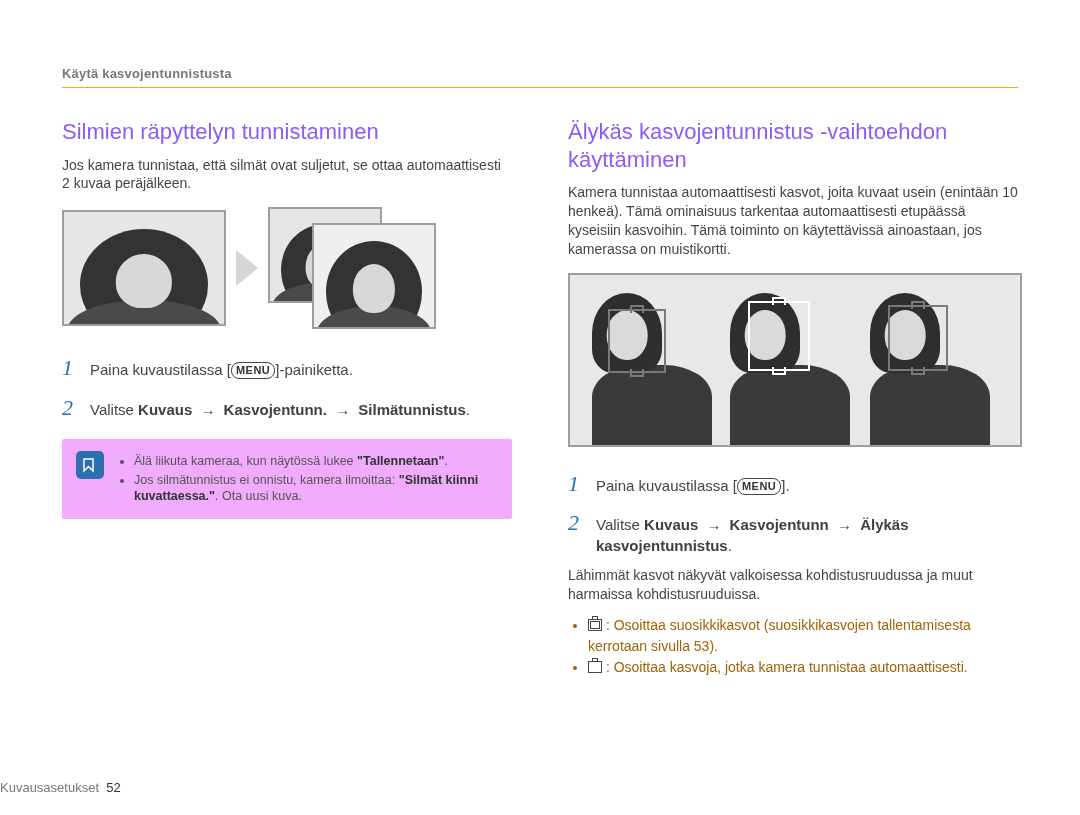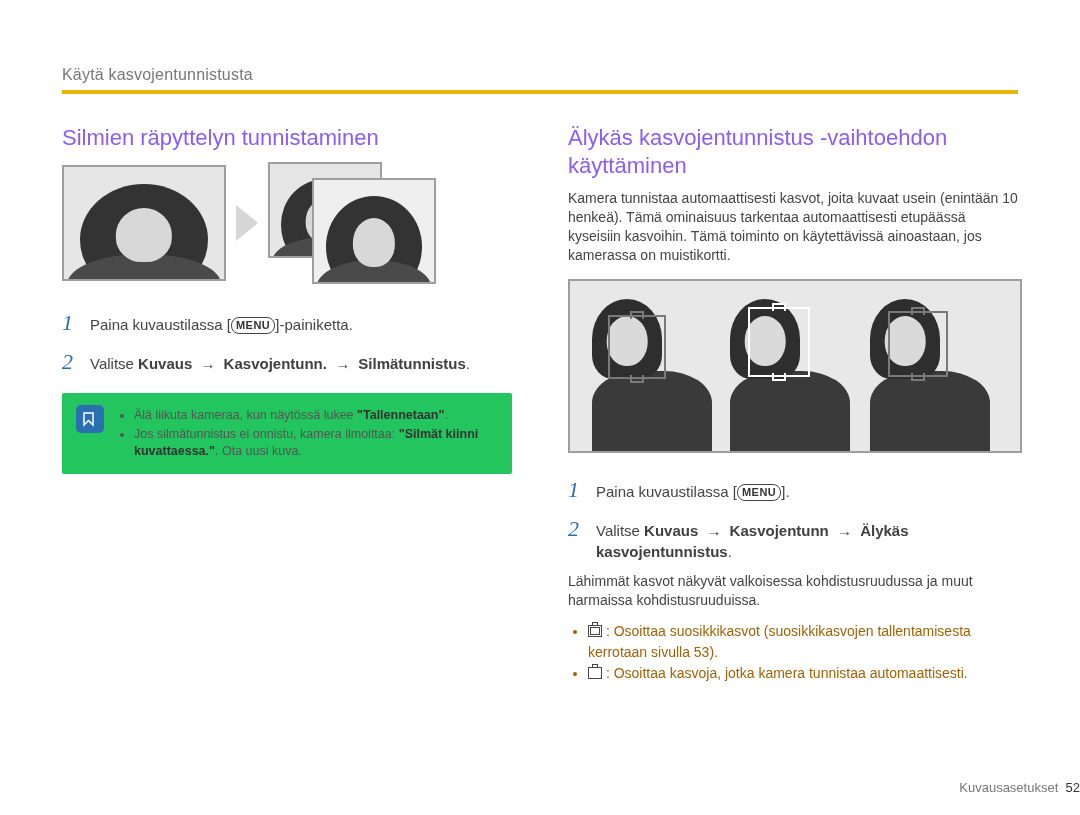--- a/index.html
+++ b/index.html
@@ -13,25 +13,25 @@
     -webkit-font-smoothing: antialiased;
   }
   .page {
     box-sizing: border-box;
     width: 1080px;
     height: 815px;
     padding: 36px 62px 22px 62px;
     position: relative;
   }
   .top-header {
-    font-size: 16px;
+    font-size: 13px;
     letter-spacing: 0.2px;
     color: #777;
-    font-weight: 400;
-    border-bottom: 4px solid #eab308;
+    font-weight: 700;
+    border-bottom: 1px solid #eab308;
     padding: 30px 0 6px 0;
   }
   .columns {
     display: flex;
     gap: 56px;
     margin-top: 30px;
   }
   .col {
     flex: 1 1 0;
     min-width: 0;
@@ -163,21 +163,21 @@
   }
   .step b { font-weight: 700; color: #404040; }
   .arrow-inline {
     display: inline-block;
     margin: 0 4px;
   }
   
   .note {
     display: flex;
     gap: 14px;
-    background: #22c55e;
+    background: #f0abfc;
     border-radius: 2px;
     padding: 12px 14px;
     margin-top: 16px;
     font-size: 12.5px;
     color: #555;
   }
   .note-icon {
     flex: 0 0 28px;
     height: 28px;
     border-radius: 5px;
@@ -283,37 +283,38 @@
   .box-icon.double::after {
     content: '';
     position: absolute;
     inset: 1px;
     border: 1px solid #444;
   }
   .footer {
     position: absolute;
     left: 0; right: 0;
     bottom: 20px;
-    text-align: right;
+    text-align: left;
     font-size: 13px;
     color: #777;
   }
   .footer .pg { color: #333; }
 </style>
 </head>
 <body>
 
 <div class="page">
 
   <div class="top-header">Käytä kasvojentunnistusta</div>
 
   <div class="columns">
 
     <div class="col">
       <h2 class="section">Silmien räpyttelyn tunnistaminen</h2>
+      <p class="body">Jos kamera tunnistaa, että silmät ovat suljetut, se ottaa automaattisesti 2 kuvaa peräjälkeen.</p>
 
       <div class="imgrow">
         <div class="frame large">
           <div class="face">
               <div class="hair"></div>
               <div class="body"></div>
               <div class="skin"></div>
             </div>
         </div>
         <div class="arrow"></div>

